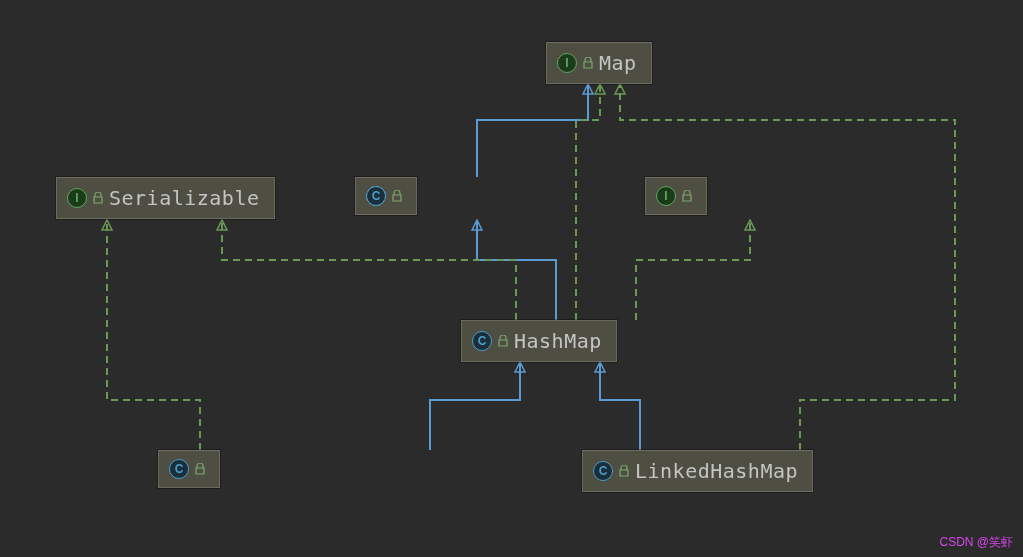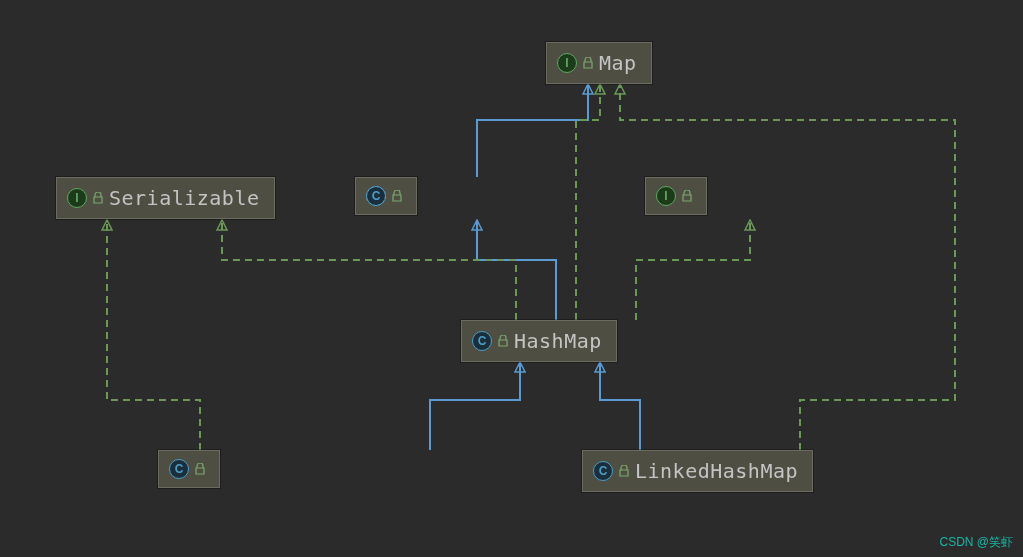--- a/index.html
+++ b/index.html
@@ -68,21 +68,21 @@
     inset: 0;
     width: 1023px;
     height: 557px;
     pointer-events: none;
   }
   .watermark {
     position: absolute;
     bottom: 6px;
     right: 10px;
     font-size: 12px;
-    color: #14b8a6;
+    color: #d946ef;
     font-family: sans-serif;
     text-align: center;
   }
 </style>
 </head>
 <body>
 
 <div class="canvas">
 
 <svg class="edges">

